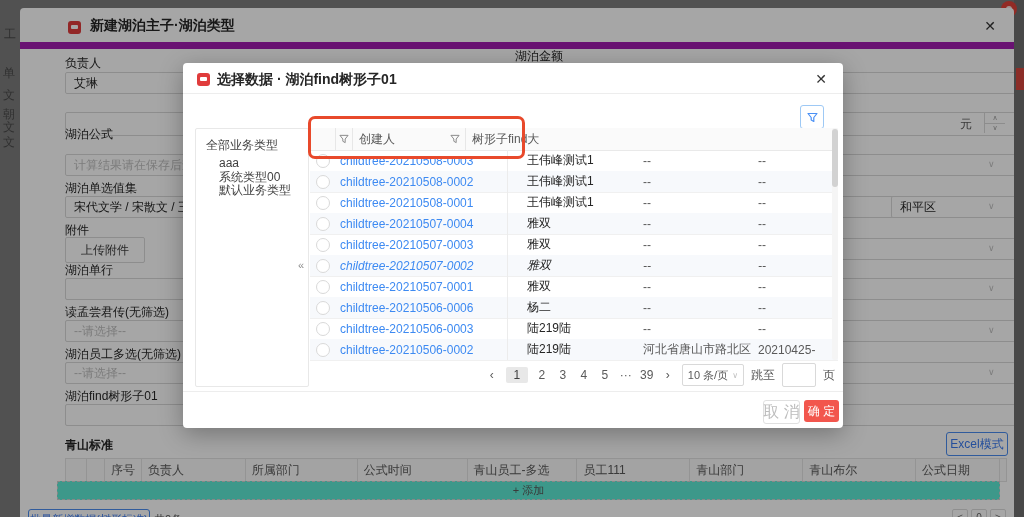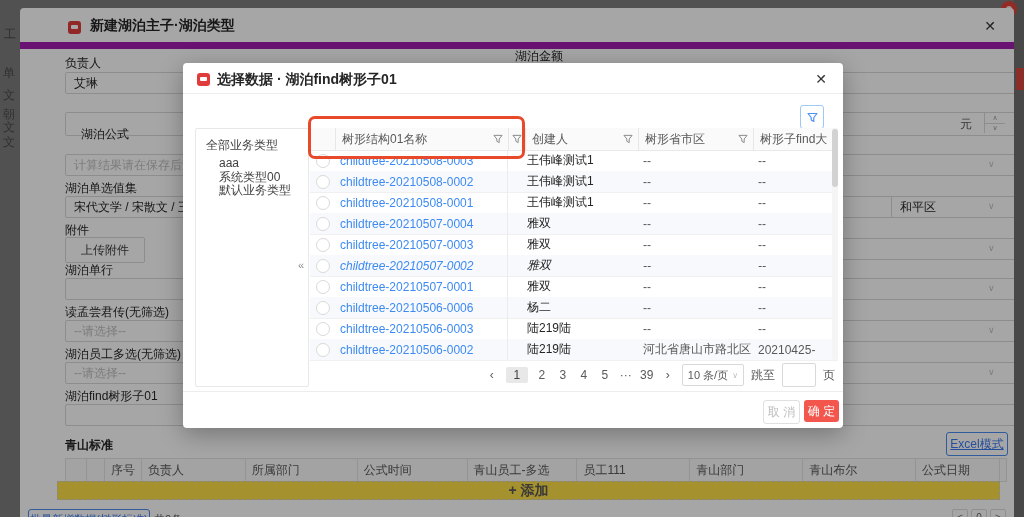--- a/index.html
+++ b/index.html
@@ -23,21 +23,21 @@
   .chev{position:absolute;color:#bfbfbf;font-size:9px;}
   .stepper{position:absolute;width:20px;border-left:1px solid #d9d9d9;display:flex;flex-direction:column;}
   .stepper span{flex:1;display:flex;align-items:center;justify-content:center;font-size:7px;color:#999;}
   .stepper span:first-child{border-bottom:1px solid #d9d9d9;}
   .unit{position:absolute;font-size:12px;color:#595959;}
   .btn-plain{position:absolute;border:1px solid #d9d9d9;border-radius:2px;background:#fff;font-size:12px;color:#404040;display:flex;align-items:center;justify-content:center;cursor:pointer;}
   .btn-blue{position:absolute;border:1px solid #4a8df0;border-radius:3px;background:#fff;font-size:12px;color:#3a7af0;display:flex;align-items:center;justify-content:center;cursor:pointer;white-space:nowrap;overflow:hidden;}
   .qs-head{position:absolute;display:flex;border:1px solid #e3e3e3;background:#fafafa;}
   .qs-cell{border-left:1px solid #e3e3e3;font-size:12px;color:#595959;display:flex;align-items:center;padding-left:6px;overflow:hidden;white-space:nowrap;box-sizing:border-box;}
   .qs-cell:first-child{border-left:none;}
-  .dash-row{position:absolute;border:1px dashed #cfcfcf;display:flex;align-items:center;justify-content:center;font-size:14px;color:#595959;cursor:pointer;background:#fde047;font-weight:bold;}
+  .dash-row{position:absolute;border:1px dashed #cfcfcf;display:flex;align-items:center;justify-content:center;font-size:11px;color:#595959;cursor:pointer;background:#5eead4;}
   .mini-pg{position:absolute;display:flex;gap:3px;}
   .mini-pg span{width:14px;height:15px;border:1px solid #dcdcdc;border-radius:2px;font-size:10px;color:#666;display:flex;align-items:center;justify-content:center;}
   
   #overlay{position:absolute;inset:0;background:rgba(0,0,0,0.35);z-index:5;}
   #modal{position:absolute;left:183px;top:63px;width:660px;height:365px;background:#fff;border-radius:4px;box-shadow:0 6px 24px rgba(0,0,0,.3);z-index:10;}
   .mhead{position:absolute;left:0;top:0;width:660px;height:30px;border-bottom:1px solid #ededed;}
   .mtitle{position:absolute;left:34px;top:8px;font-size:14px;font-weight:bold;color:#262626;}
   .search{position:absolute;left:12px;top:42px;width:598px;height:22px;border:1px solid #d9d9d9;border-radius:2px;font-size:12px;color:#262626;padding:0 8px;box-sizing:border-box;outline:none;}
   .search::placeholder{color:#c0c0c0;}
   .filter-btn{position:absolute;left:617px;top:42px;width:22px;height:22px;border:1px solid #9ec9f5;border-radius:3px;background:#fff;display:flex;align-items:center;justify-content:center;cursor:pointer;}
@@ -58,21 +58,21 @@
   .c-extra{position:absolute;left:448px;color:#595959;white-space:nowrap;overflow:hidden;max-width:75px;}
   .vline{position:absolute;left:197px;top:0;width:1px;height:21px;background:#ececec;}
   .sbar{position:absolute;left:649px;top:65px;width:6px;height:232px;background:#f5f5f5;border-radius:3px;}
   .sbar i{position:absolute;left:0;top:1px;width:6px;height:58px;background:#d2d2d2;border-radius:3px;}
   .pager{position:absolute;right:8px;top:300px;display:flex;align-items:center;gap:7px;font-size:12px;color:#595959;}
   .pg{min-width:14px;text-align:center;cursor:pointer;}
   .pg.active{background:#e8e8e8;border-radius:2px;padding:1px 4px;color:#404040;}
   .size-box{border:1px solid #d9d9d9;border-radius:2px;height:20px;display:flex;align-items:center;padding:0 5px;gap:4px;font-size:11px;color:#595959;cursor:pointer;}
   .jump{width:28px;height:20px;border:1px solid #d9d9d9;border-radius:2px;outline:none;}
   .mfoot{position:absolute;left:0;bottom:36px;width:660px;height:0;border-top:1px solid #ededed;}
-  .btn-cancel{position:absolute;left:580px;top:337px;width:35px;height:22px;border:1px solid #e0e0e0;border-radius:3px;background:#fff;color:#bdbdbd;font-size:12px;display:flex;align-items:center;justify-content:center;cursor:pointer;white-space:nowrap;}
+  .btn-cancel{position:absolute;left:580px;top:337px;width:35px;height:22px;border:1px solid #e0e0e0;border-radius:3px;background:#fff;color:#bdbdbd;font-size:16px;display:flex;align-items:center;justify-content:center;cursor:pointer;white-space:nowrap;}
   .btn-ok{position:absolute;left:621px;top:337px;width:35px;height:22px;border-radius:3px;background:#f2564d;color:#fff;font-size:12px;display:flex;align-items:center;justify-content:center;cursor:pointer;white-space:nowrap;}
   #annotation{position:absolute;left:308px;top:116px;width:211px;height:37px;border:3px solid #e8492b;border-radius:7px;z-index:50;pointer-events:none;}
 </style>
 </head>
 <body>
 
 <div id="stage">
 
   <span class="edge-char" style="left:4px;top:26px;">工</span>
   <span class="edge-char" style="left:3px;top:65px;">单</span>
@@ -101,21 +101,21 @@
       </div>
 
     <span class="lbl" style="left:45px;top:104px;">湖泊整数</span>
     <div class="ipt" style="left:45px;top:104px;width:940px;height:22px;"></div>
     <span class="unit" style="left:940px;top:108px;">元</span>
     <div class="stepper" style="left:964px;top:105px;height:20px;">
       <span>∧</span>
       <span>∨</span>
     </div>
 
-    <span class="lbl" style="left:45px;top:118px;margin-left:16px;">湖泊公式</span>
+    <span class="lbl" style="left:45px;top:118px;">湖泊公式</span>
     <div class="ipt" style="left:45px;top:146px;width:940px;height:20px;">
         <span class="ph">计算结果请在保存后查看</span>
       </div>
     <span class="chev" style="left:968px;top:151px;">∨</span>
 
     <span class="lbl" style="left:45px;top:172px;">湖泊单选值集</span>
     <div class="ipt" style="left:45px;top:188px;width:815px;height:20px;">
         <span>宋代文学 / 宋散文 / 王安石 / 读孟尝君传</span>
       </div>
     <div class="ipt" style="left:871px;top:188px;width:114px;height:20px;">
@@ -143,21 +143,21 @@
         <span class="ph">--请选择--</span>
       </div>
     <span class="chev" style="left:968px;top:359px;">∨</span>
 
     <span class="lbl" style="left:45px;top:380px;">湖泊find树形子01</span>
     <div class="ipt" style="left:45px;top:396px;width:940px;height:20px;"></div>
 
     <span class="lbl" style="left:495px;top:40px;text-align:right;">湖泊金额</span>
 
     <span class="lbl" style="left:45px;top:429px;font-weight:bold;">青山标准</span>
-    <div class="btn-blue" style="left:926px;top:424px;width:60px;height:22px;text-decoration:underline;">Excel模式</div>
+    <div class="btn-blue" style="left:926px;top:424px;width:60px;height:22px;">Excel模式</div>
 
     <div class="qs-head" style="left:45px;top:450px;width:940px;height:22px;">
       <div class="qs-cell" style="width:20px;"></div>
       <div class="qs-cell" style="width:18px;"></div>
       <div class="qs-cell" style="width:37px;">序号</div>
       <div class="qs-cell" style="width:104px;">负责人</div>
       <div class="qs-cell" style="width:112px;">所属部门</div>
       <div class="qs-cell" style="width:110px;">公式时间</div>
       <div class="qs-cell" style="width:110px;">青山员工-多选</div>
       <div class="qs-cell" style="width:113px;">员工111</div>
@@ -197,45 +197,29 @@
     <div class="tree">
       <span class="tree-item" style="left:10px;top:8px;">全部业务类型</span>
       <span class="tree-item" style="left:23px;top:27px;">aaa</span>
       <span class="tree-item" style="left:23px;top:40px;">系统类型00</span>
       <span class="tree-item" style="left:23px;top:53px;">默认业务类型</span>
     </div>
     <span class="collapse">«</span>
 
     <div class="tbl-head">
       <div class="th" style="width:25px;"></div>
-      <div class="th" style="width:173px;">
-        <span class="t">树形结构01名称</span>
-        <span class="funnel">
-            <svg width="10" height="10" viewBox="0 0 11 11">
-              <path d="M1 1.5 H10 L6.8 5.5 V9.5 L4.2 8 V5.5 Z" fill="none" stroke="#8c8c8c" stroke-width="1.1" stroke-linejoin="round"></path>
-            </svg>
-          </span>
-      </div>
       <div class="th" style="width:17px;justify-content:center;">
         <span class="funnel" style="margin:0;">
             <svg width="10" height="10" viewBox="0 0 11 11">
               <path d="M1 1.5 H10 L6.8 5.5 V9.5 L4.2 8 V5.5 Z" fill="none" stroke="#8c8c8c" stroke-width="1.1" stroke-linejoin="round"></path>
             </svg>
           </span>
       </div>
       <div class="th" style="width:113px;">
         <span class="t">创建人</span>
-        <span class="funnel">
-            <svg width="10" height="10" viewBox="0 0 11 11">
-              <path d="M1 1.5 H10 L6.8 5.5 V9.5 L4.2 8 V5.5 Z" fill="none" stroke="#8c8c8c" stroke-width="1.1" stroke-linejoin="round"></path>
-            </svg>
-          </span>
-      </div>
-      <div class="th" style="width:115px;">
-        <span class="t">树形省市区</span>
         <span class="funnel">
             <svg width="10" height="10" viewBox="0 0 11 11">
               <path d="M1 1.5 H10 L6.8 5.5 V9.5 L4.2 8 V5.5 Z" fill="none" stroke="#8c8c8c" stroke-width="1.1" stroke-linejoin="round"></path>
             </svg>
           </span>
       </div>
       <div class="th" style="flex:1;">
         <span class="t">树形子find大</span>
       </div>
     </div>

